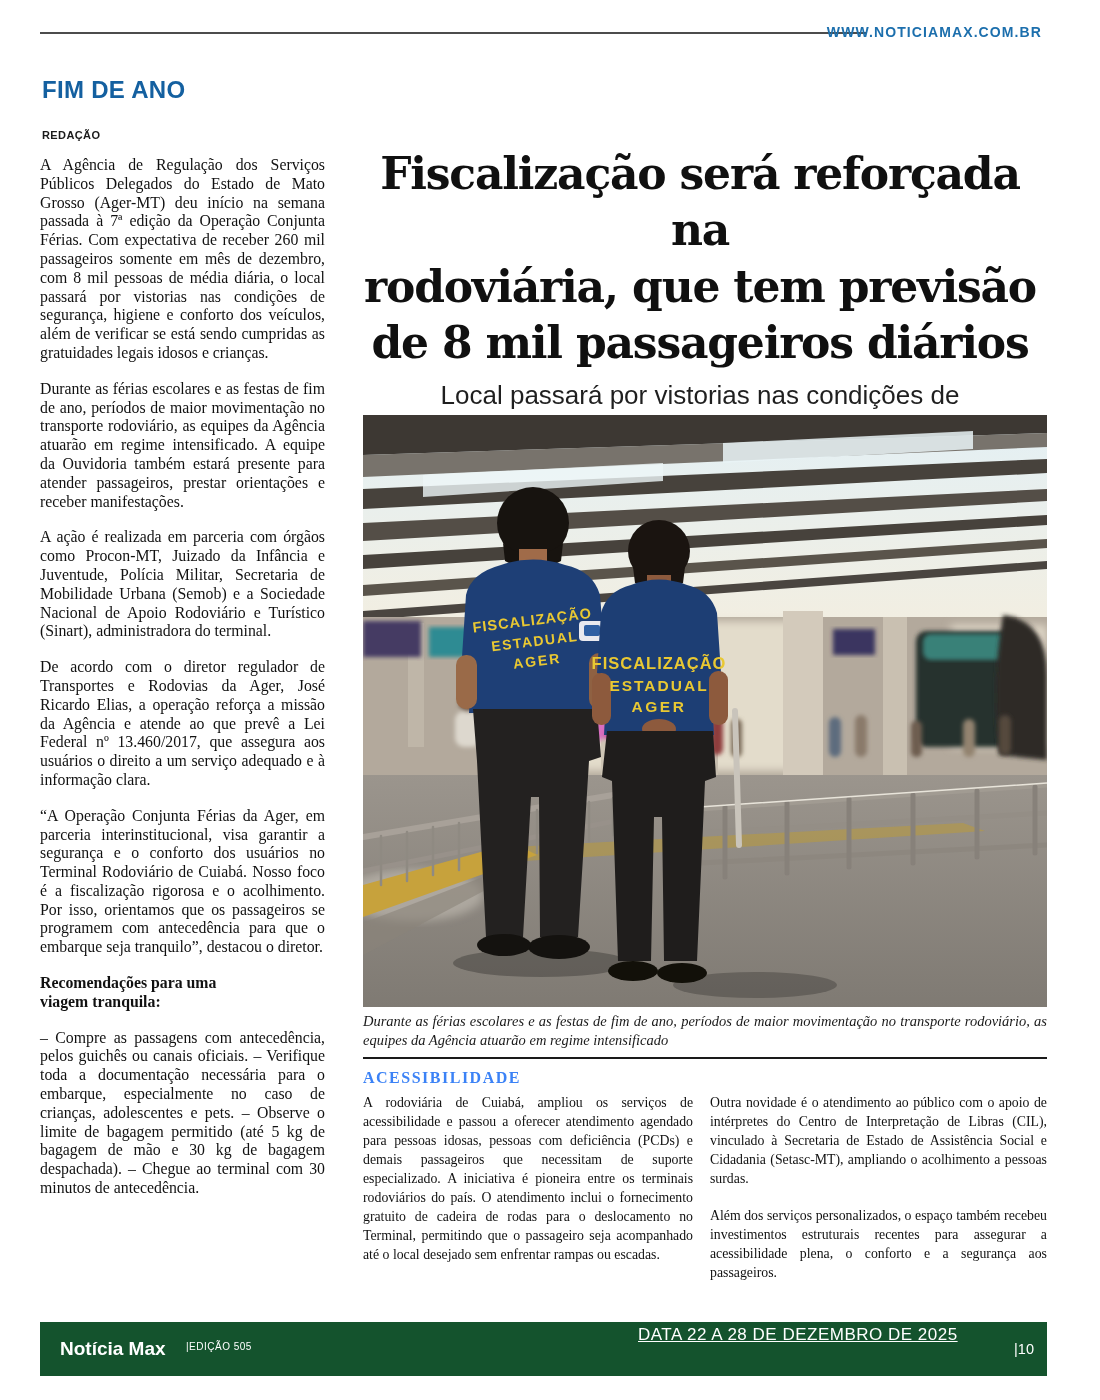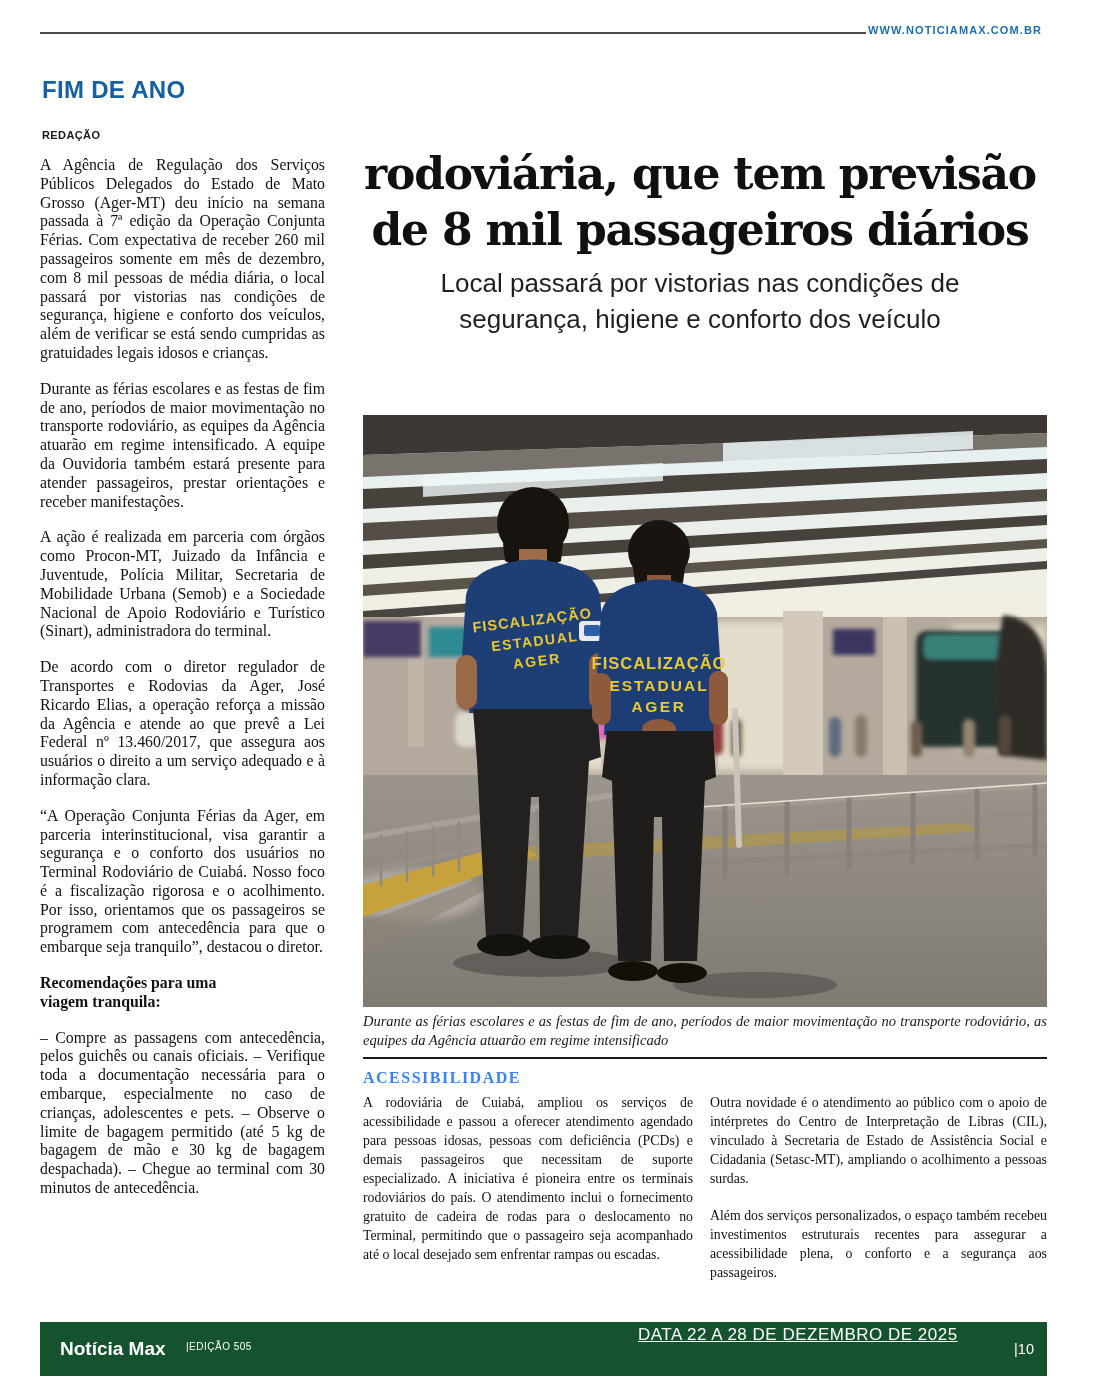--- a/index.html
+++ b/index.html
@@ -2,21 +2,21 @@
 <html lang="pt"><head>
 <meta charset="utf-8">
 <style>
   html,body{margin:0;padding:0;background:#ffffff;}
   .page{position:relative;width:1100px;height:1400px;background:#ffffff;overflow:hidden;
         font-family:"Liberation Serif",serif;color:#111;}
 
   
   .top-rule{position:absolute;left:40px;top:32px;width:826px;height:2px;background:#4c4c4c;}
   .site-url{position:absolute;top:24px;right:58px;font-family:"Liberation Sans",sans-serif;
-            font-size:11px;font-weight:bold;letter-spacing:1.1px;color:#1c6fad;}
+            font-size:14px;font-weight:bold;letter-spacing:1.1px;color:#1c6fad;}
   .kicker{position:absolute;left:42px;top:76px;font-family:"Liberation Sans",sans-serif;
           font-size:24px;font-weight:bold;letter-spacing:.3px;color:#1460a0;}
   .byline{position:absolute;left:42px;top:129px;font-family:"Liberation Sans",sans-serif;
           font-size:11px;font-weight:bold;letter-spacing:.4px;color:#1a1a1a;}
 
   
   .left-col{position:absolute;left:40px;top:156px;width:285px;font-size:15.8px;line-height:1.19;
             text-align:justify;}
   .left-col p{margin:0 0 17px 0;}
   .rec-heading{font-weight:bold;margin:0;}
@@ -76,20 +76,21 @@
     <p>“A Operação Conjunta Férias da Ager, em parceria interinstitucional, visa garantir a segurança e o conforto dos usuários no Terminal Rodoviário de Cuiabá. Nosso foco é a fiscalização rigorosa e o acolhimento. Por isso, orientamos que os passageiros se programem com antecedência para que o embarque seja tranquilo”, destacou o diretor.</p>
     <p class="rec-heading">
       <span>Recomendações para uma</span>
       <span>viagem tranquila:</span>
     </p>
     <p>– Compre as passagens com antecedência, pelos guichês ou canais oficiais. – Verifique toda a documentação necessária para o embarque, especialmente no caso de crianças, adolescentes e pets. – Observe o limite de bagagem permitido (até 5 kg de bagagem de mão e 30 kg de bagagem despachada). – Chegue ao terminal com 30 minutos de antecedência.</p>
   </div>
 
   <div class="head-block">
     <h1 class="headline">
+      <span>Fiscalização será reforçada na</span>
       <span>rodoviária, que tem previsão</span>
       <span>de 8 mil passageiros diários</span>
     </h1>
     <div class="subheadline">
       <span>Local passará por vistorias nas condições de</span>
       <span>segurança, higiene e conforto dos veículo</span>
     </div>
   </div>
 
   <figure class="photo" style="margin:0">

